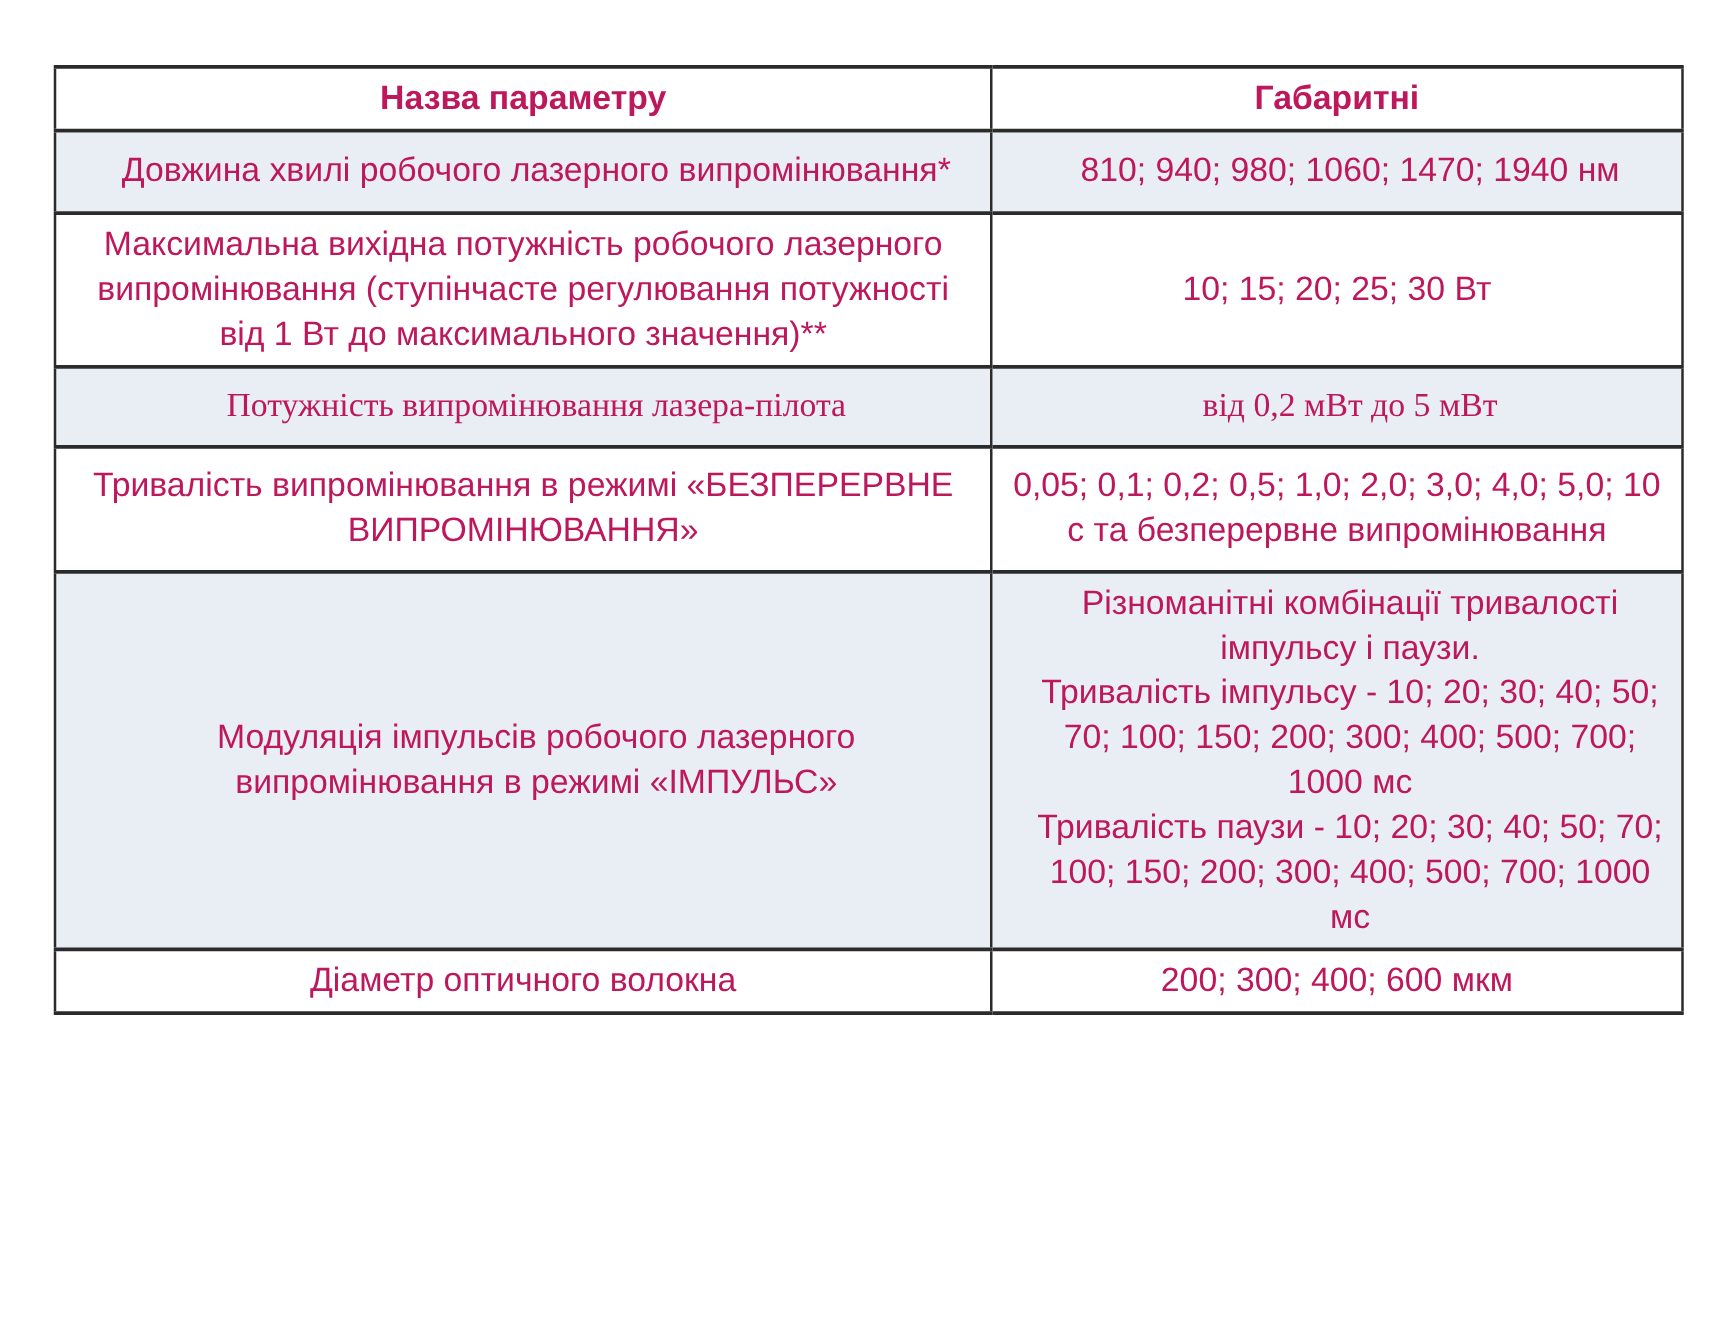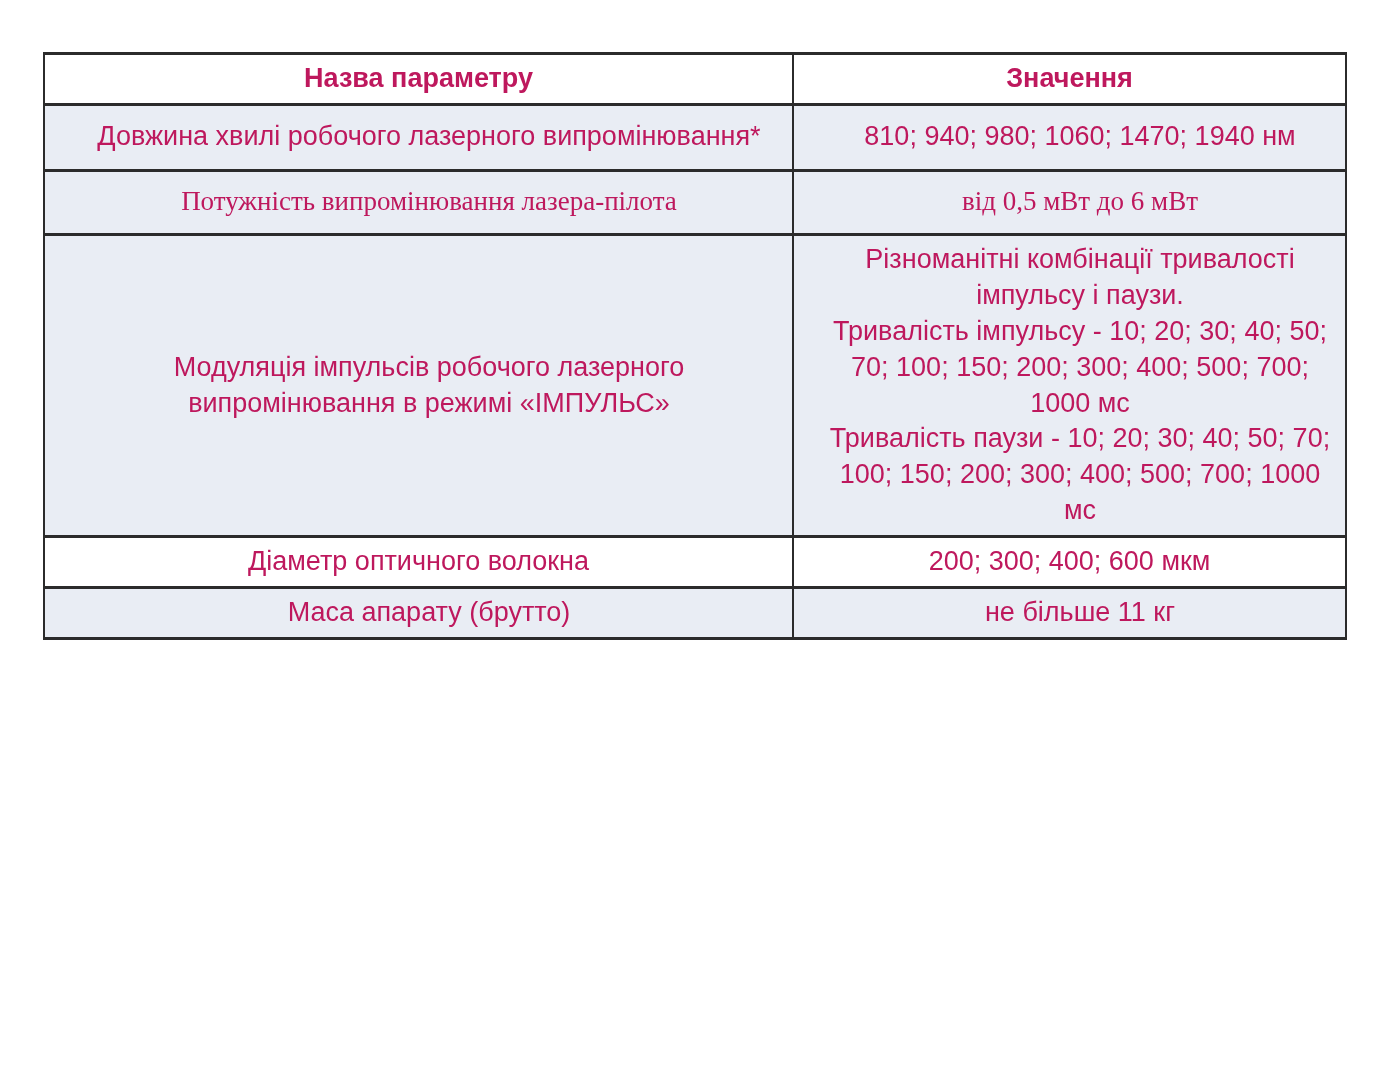--- a/index.html
+++ b/index.html
@@ -64,39 +64,43 @@
 
 <div class="page">
   <table class="spec-table">
     <colgroup>
       <col class="c-param">
       <col class="c-value">
     </colgroup>
     <tbody>
       <tr class="h-header">
         <th>Назва параметру</th>
-        <th>Значення</th>
+        <th>Габаритні</th>
       </tr>
       <tr class="shaded h-r1">
         <td class="param-cell">Довжина хвилі робочого лазерного випромінювання*</td>
         <td class="value-cell">810; 940; 980; 1060; 1470; 1940 нм</td>
       </tr>
+      <tr class="plain h-r2">
+        <td class="param-cell">Максимальна вихідна потужність робочого лазерного випромінювання (ступінчасте регулювання потужності від 1 Вт до максимального значення)**</td>
+        <td class="value-cell">10; 15; 20; 25; 30 Вт</td>
+      </tr>
       <tr class="shaded h-r3">
         <td class="param-cell">Потужність випромінювання лазера-пілота</td>
-        <td class="value-cell">від 0,5 мВт до 6 мВт</td>
+        <td class="value-cell">від 0,2 мВт до 5 мВт</td>
+      </tr>
+      <tr class="plain h-r4">
+        <td class="param-cell">Тривалість випромінювання в режимі «БЕЗПЕРЕРВНЕ ВИПРОМІНЮВАННЯ»</td>
+        <td class="value-cell">0,05; 0,1; 0,2; 0,5; 1,0; 2,0; 3,0; 4,0; 5,0; 10 с та безперервне випромінювання</td>
       </tr>
       <tr class="shaded h-r5">
         <td class="param-cell">Модуляція імпульсів робочого лазерного випромінювання в режимі «ІМПУЛЬС»</td>
         <td class="value-cell">Різноманітні комбінації тривалості імпульсу і паузи.
 Тривалість імпульсу - 10; 20; 30; 40; 50; 70; 100; 150; 200; 300; 400; 500; 700; 1000 мс
 Тривалість паузи - 10; 20; 30; 40; 50; 70; 100; 150; 200; 300; 400; 500; 700; 1000 мс</td>
       </tr>
       <tr class="plain h-r6">
         <td class="param-cell">Діаметр оптичного волокна</td>
         <td class="value-cell">200; 300; 400; 600 мкм</td>
       </tr>
-      <tr class="shaded h-r9">
-        <td class="param-cell">Маса апарату (брутто)</td>
-        <td class="value-cell">не більше 11 кг</td>
-      </tr>
     </tbody>
   </table>
 </div>
 
 </body></html>

